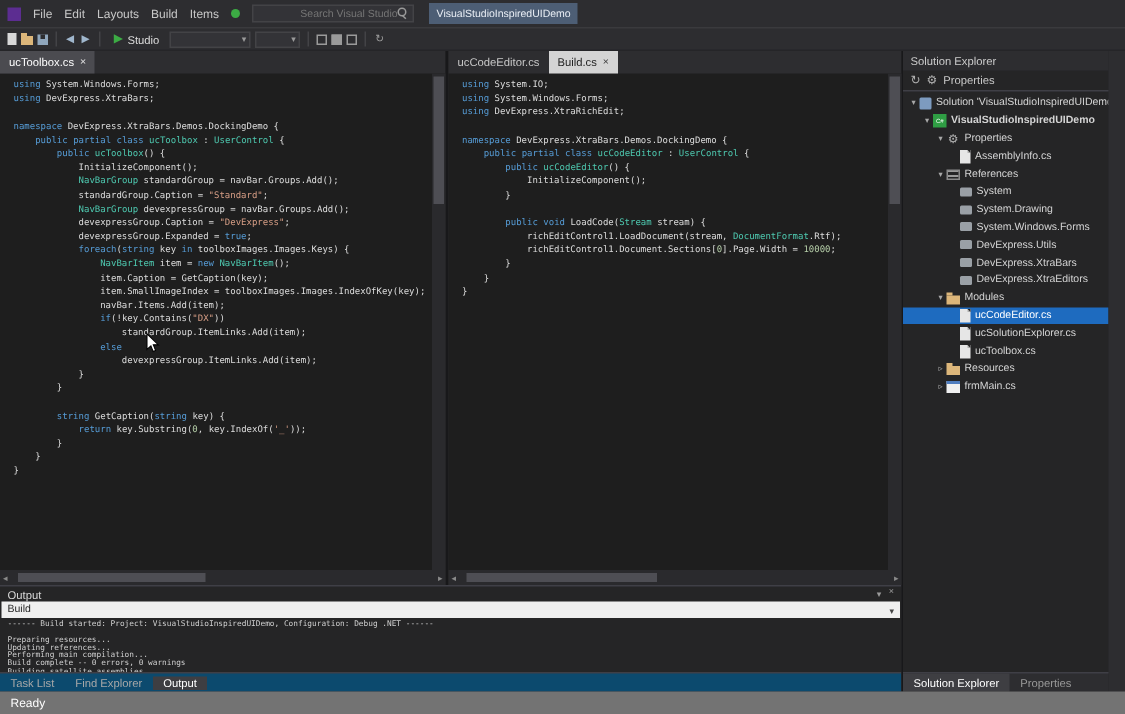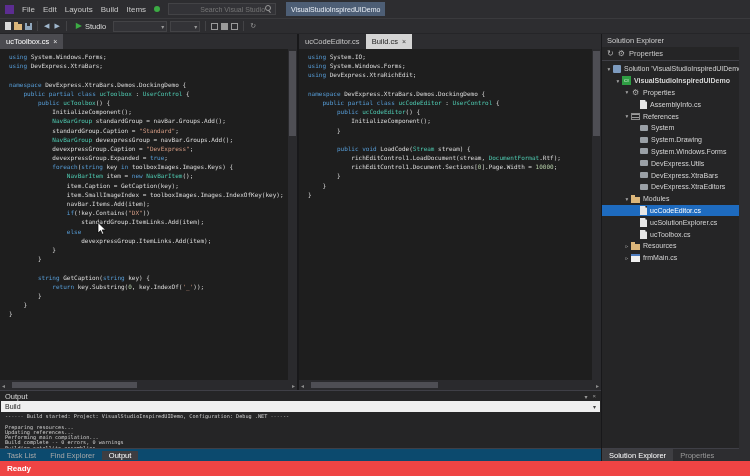--- a/index.html
+++ b/index.html
@@ -91,21 +91,21 @@
   .icon-assembly{width:8px;height:6px;background:#9aa0a6;border-radius:1px;}
   .icon-folder,.icon-resources{width:9px;height:6px;background:#dcb67a;position:relative;margin-top:2px;}
   .icon-folder::before,.icon-resources::before{content:'';position:absolute;top:-2px;left:0;width:4px;height:2px;background:#dcb67a;}
   .icon-cs{width:7px;height:9px;background:#e6e6e6;position:relative;color:#2f9e44;font-size:4px;line-height:10px;text-align:center;}
   .icon-cs::after{content:'';position:absolute;top:0;right:0;border-style:solid;border-width:0 2px 2px 0;border-color:transparent #252526 #b0b0b0 transparent;}
   .icon-form{width:9px;height:8px;background:#f0f0f0;position:relative;}
   .icon-form::before{content:'';position:absolute;top:0;left:0;right:0;height:2px;background:#4f7dbf;}
   .rp-tabs{height:13px;display:flex;background:#2d2d30;font-size:7.5px;color:#999;border-top:1px solid #3f3f46;flex:none;}
 
   
-  .statusbar{height:15px;background:#ef4444;color:#ffffff;font-size:8px;display:flex;align-items:center;padding:0 7px;flex:none;font-weight:bold;}
+  .statusbar{height:15px;background:#737373;color:#ffffff;font-size:8px;display:flex;align-items:center;padding:0 7px;flex:none;}
 
   .cursor{position:absolute;left:97px;top:222px;z-index:50;pointer-events:none;}
 </style>
 </head>
 <body>
 
 <div class="app">
 
   <div class="menubar">
     <span class="app-icon"></span>

